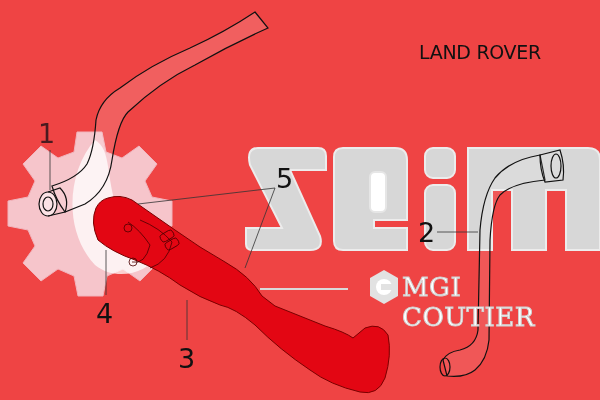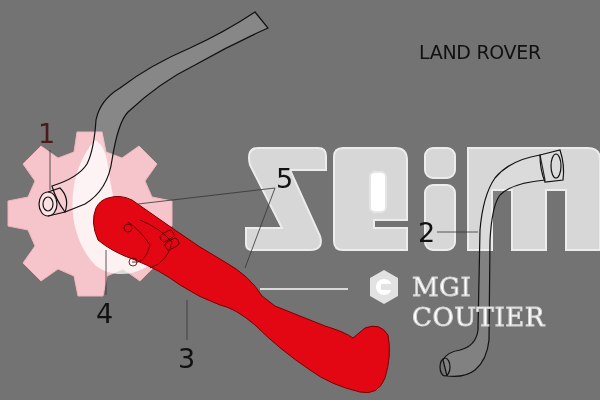--- a/index.html
+++ b/index.html
@@ -1,20 +1,20 @@
 <!DOCTYPE html>
 <html><head>
 <meta charset="utf-8">
 <style>
   html, body { margin: 0; padding: 0; background: #ffffff; }
-  #stage { position: relative; width: 600px; height: 400px; overflow: hidden; background: #737373; font-family: "DejaVu Sans", sans-serif; }
+  #stage { position: relative; width: 600px; height: 400px; overflow: hidden; background: #ef4444; font-family: "DejaVu Sans", sans-serif; }
   svg { position: absolute; left: 0; top: 0; }
   .vehicle { position: absolute; left: 419px; top: 38px; font-family: "DejaVu Sans", sans-serif; font-size: 19px; line-height: 29px; color: #111111; letter-spacing: -0.3px; }
   .callout { position: absolute; font-family: "DejaVu Sans", sans-serif; font-size: 27px; line-height: 27px; }
-  .mgi { position: absolute; left: 412px; top: 272px; font-family: "DejaVu Serif", serif; font-size: 26px; color: #ffffff; letter-spacing: 0.5px; -webkit-text-stroke: 1px #d0d0d0; }
+  .mgi { position: absolute; left: 402px; top: 272px; font-family: "DejaVu Serif", serif; font-size: 26px; color: #ffffff; letter-spacing: 0.5px; -webkit-text-stroke: 1px #d0d0d0; }
 </style>
 </head>
 <body>
 
 <div id="stage">
 
   <svg width="600" height="400" viewBox="0 0 600 400">
 
     <g fill="#f6c5cb" stroke="#f1b4bc" stroke-width="1">
       <path d="M95,92 L120,92 L124,112 L140,118 L157,106 L175,124 L163,141 L170,157 L190,161 L190,186 L170,190 L164,206 L176,223 L158,241 L141,229 L125,236 L121,256 L96,256 L92,236 L76,229 L59,241 L41,223 L53,206 L46,190 L26,186 L26,161 L46,157 L53,141 L41,124 L59,106 L76,118 L92,112 Z" transform="translate(-18,40)"></path>

